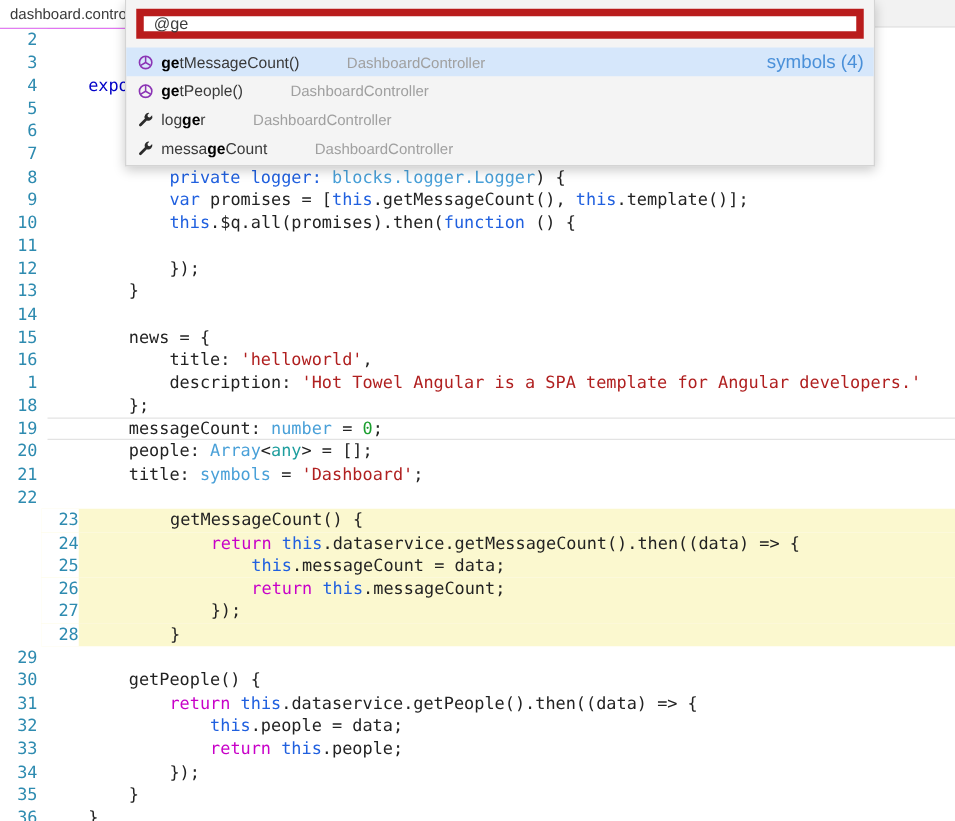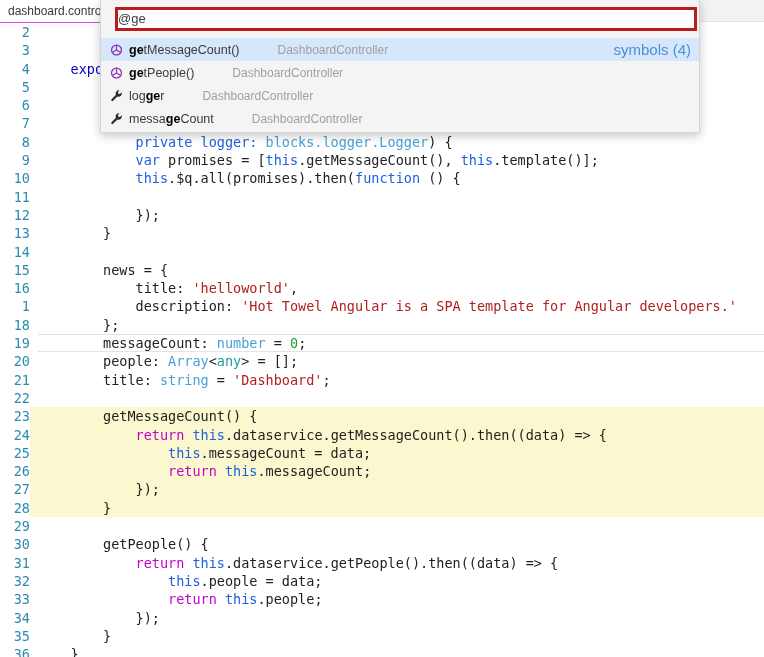--- a/index.html
+++ b/index.html
@@ -75,21 +75,21 @@
     text-align: right;
     color: #2e8bb0;
     font-family: "DejaVu Sans Mono", monospace;
     font-size: 13.5px;
   }
   .lt {
     position: absolute;
     left: 38px; top: 0;
     color: #222222;
   }
-  .line.hl { background: #fbf8cf; }
+  .line.hl { background: #fbf8cf; margin-left: 33px; }
   .line.hl .ln { background: #ffffff; }
   .line.cur .lt-wrap {
     position: absolute;
     left: 38px; top: 0;
     right: 0; bottom: 0;
     border-top: 1px solid #e3e3e3;
     border-bottom: 1px solid #e3e3e3;
     box-sizing: border-box;
   }
 
@@ -118,29 +118,28 @@
   }
   #palette-input-row {
     padding: 7px 8px 7px 8px;
     background: #f4f4f4;
   }
   #palette-input {
     width: 100%;
     height: 24px;
     line-height: 24px;
     background: #ffffff;
-    border: 3px solid #b91c1c;
-    box-sizing: border-box;
-    padding: 0 0;
+    border: 6px solid #b91c1c;
+    box-sizing: border-box;
+    padding: 0 8px;
     font-family: "Liberation Sans", sans-serif;
     font-size: 13px;
     color: #3c3c3c;
     display: flex;
     align-items: center;
-    margin-left: 6px;
   }
   #palette-list { padding-bottom: 2px; }
   .p-row {
     height: 23px;
     display: flex;
     align-items: center;
     padding: 0 8px 0 6px;
     box-sizing: border-box;
     font-size: 12.5px;
     color: #3a3a3a;
@@ -197,21 +196,21 @@
         <div class="line"><span class="ln">11</span></div>
         <div class="line"><span class="ln">12</span><span class="lt"><span class="t-pl">            });</span></span></div>
         <div class="line"><span class="ln">13</span><span class="lt"><span class="t-pl">        }</span></span></div>
         <div class="line"><span class="ln">14</span><span class="lt"></span></div>
         <div class="line"><span class="ln">15</span><span class="lt"><span class="t-pl">        news = {</span></span></div>
         <div class="line"><span class="ln">16</span><span class="lt"><span class="t-pl">            title: </span><span class="t-str">'helloworld'</span><span class="t-pl">,</span></span></div>
         <div class="line"><span class="ln">1</span><span class="lt"><span class="t-pl">            description: </span><span class="t-str">'Hot Towel Angular is a SPA template for Angular developers.'</span></span></div>
         <div class="line"><span class="ln">18</span><span class="lt"><span class="t-pl">        };</span></span></div>
         <div class="line cur"><div class="lt-wrap"></div><span class="ln">19</span><span class="lt"><span class="t-pl">        messageCount: </span><span class="t-type">number</span><span class="t-pl"> = </span><span class="t-num">0</span><span class="t-pl">;</span></span></div>
         <div class="line"><span class="ln">20</span><span class="lt"><span class="t-pl">        people: </span><span class="t-type">Array</span><span class="t-pl">&lt;</span><span class="t-any">any</span><span class="t-pl">&gt; = [];</span></span></div>
-        <div class="line"><span class="ln">21</span><span class="lt"><span class="t-pl">        title: </span><span class="t-type">string</span><span class="t-pl"> = </span><span class="t-str">'Dashboard'</span><span class="t-pl">;</span></span></div>
+        <div class="line"><span class="ln">21</span><span class="lt"><span class="t-pl">        title: </span><span class="t-type">symbols</span><span class="t-pl"> = </span><span class="t-str">'Dashboard'</span><span class="t-pl">;</span></span></div>
         <div class="line"><span class="ln">22</span><span class="lt"></span></div>
         <div class="line hl"><span class="ln">23</span><span class="lt"><span class="t-pl">        getMessageCount() {</span></span></div>
         <div class="line hl"><span class="ln">24</span><span class="lt"><span class="t-pl">            </span><span class="t-ret">return</span><span class="t-pl"> </span><span class="t-this">this</span><span class="t-pl">.dataservice.getMessageCount().then((data) =&gt; {</span></span></div>
         <div class="line hl"><span class="ln">25</span><span class="lt"><span class="t-pl">                </span><span class="t-this">this</span><span class="t-pl">.messageCount = data;</span></span></div>
         <div class="line hl"><span class="ln">26</span><span class="lt"><span class="t-pl">                </span><span class="t-ret">return</span><span class="t-pl"> </span><span class="t-this">this</span><span class="t-pl">.messageCount;</span></span></div>
         <div class="line hl"><span class="ln">27</span><span class="lt"><span class="t-pl">            });</span></span></div>
         <div class="line hl"><span class="ln">28</span><span class="lt"><span class="t-pl">        }</span></span></div>
         <div class="line"><span class="ln">29</span><span class="lt"></span></div>
         <div class="line"><span class="ln">30</span><span class="lt"><span class="t-pl">        getPeople() {</span></span></div>
         <div class="line"><span class="ln">31</span><span class="lt"><span class="t-pl">            </span><span class="t-ret">return</span><span class="t-pl"> </span><span class="t-this">this</span><span class="t-pl">.dataservice.getPeople().then((data) =&gt; {</span></span></div>

